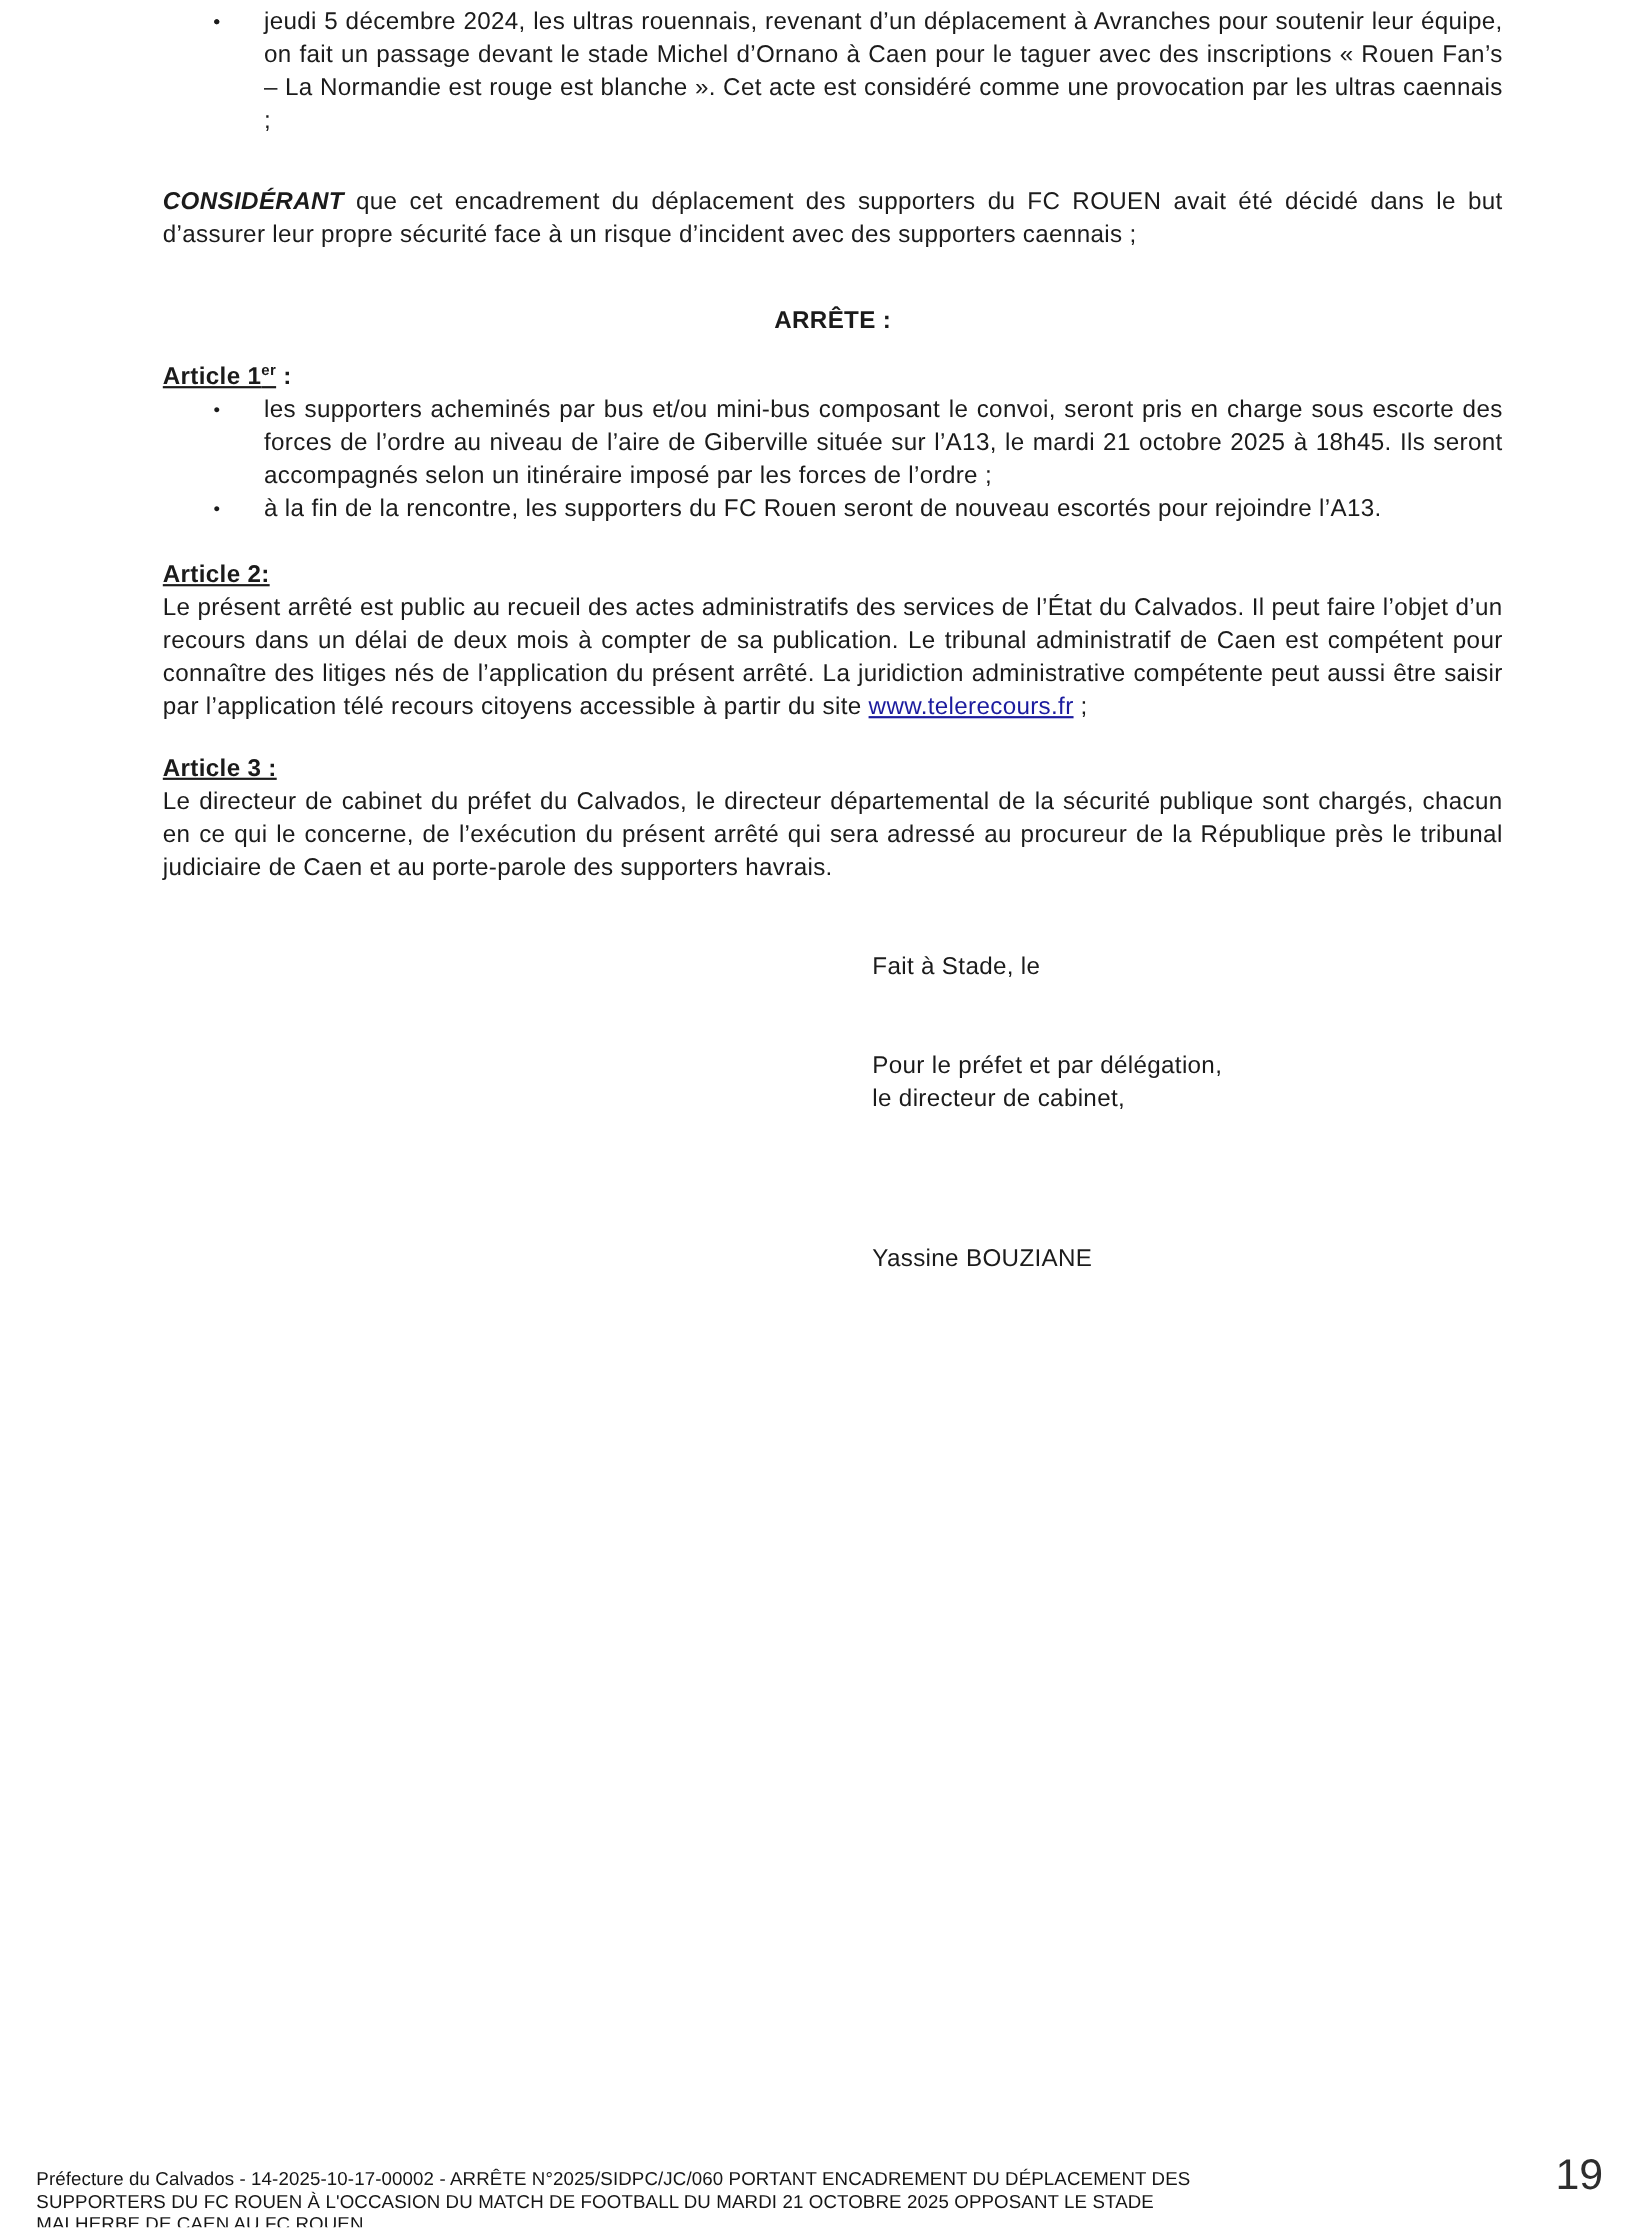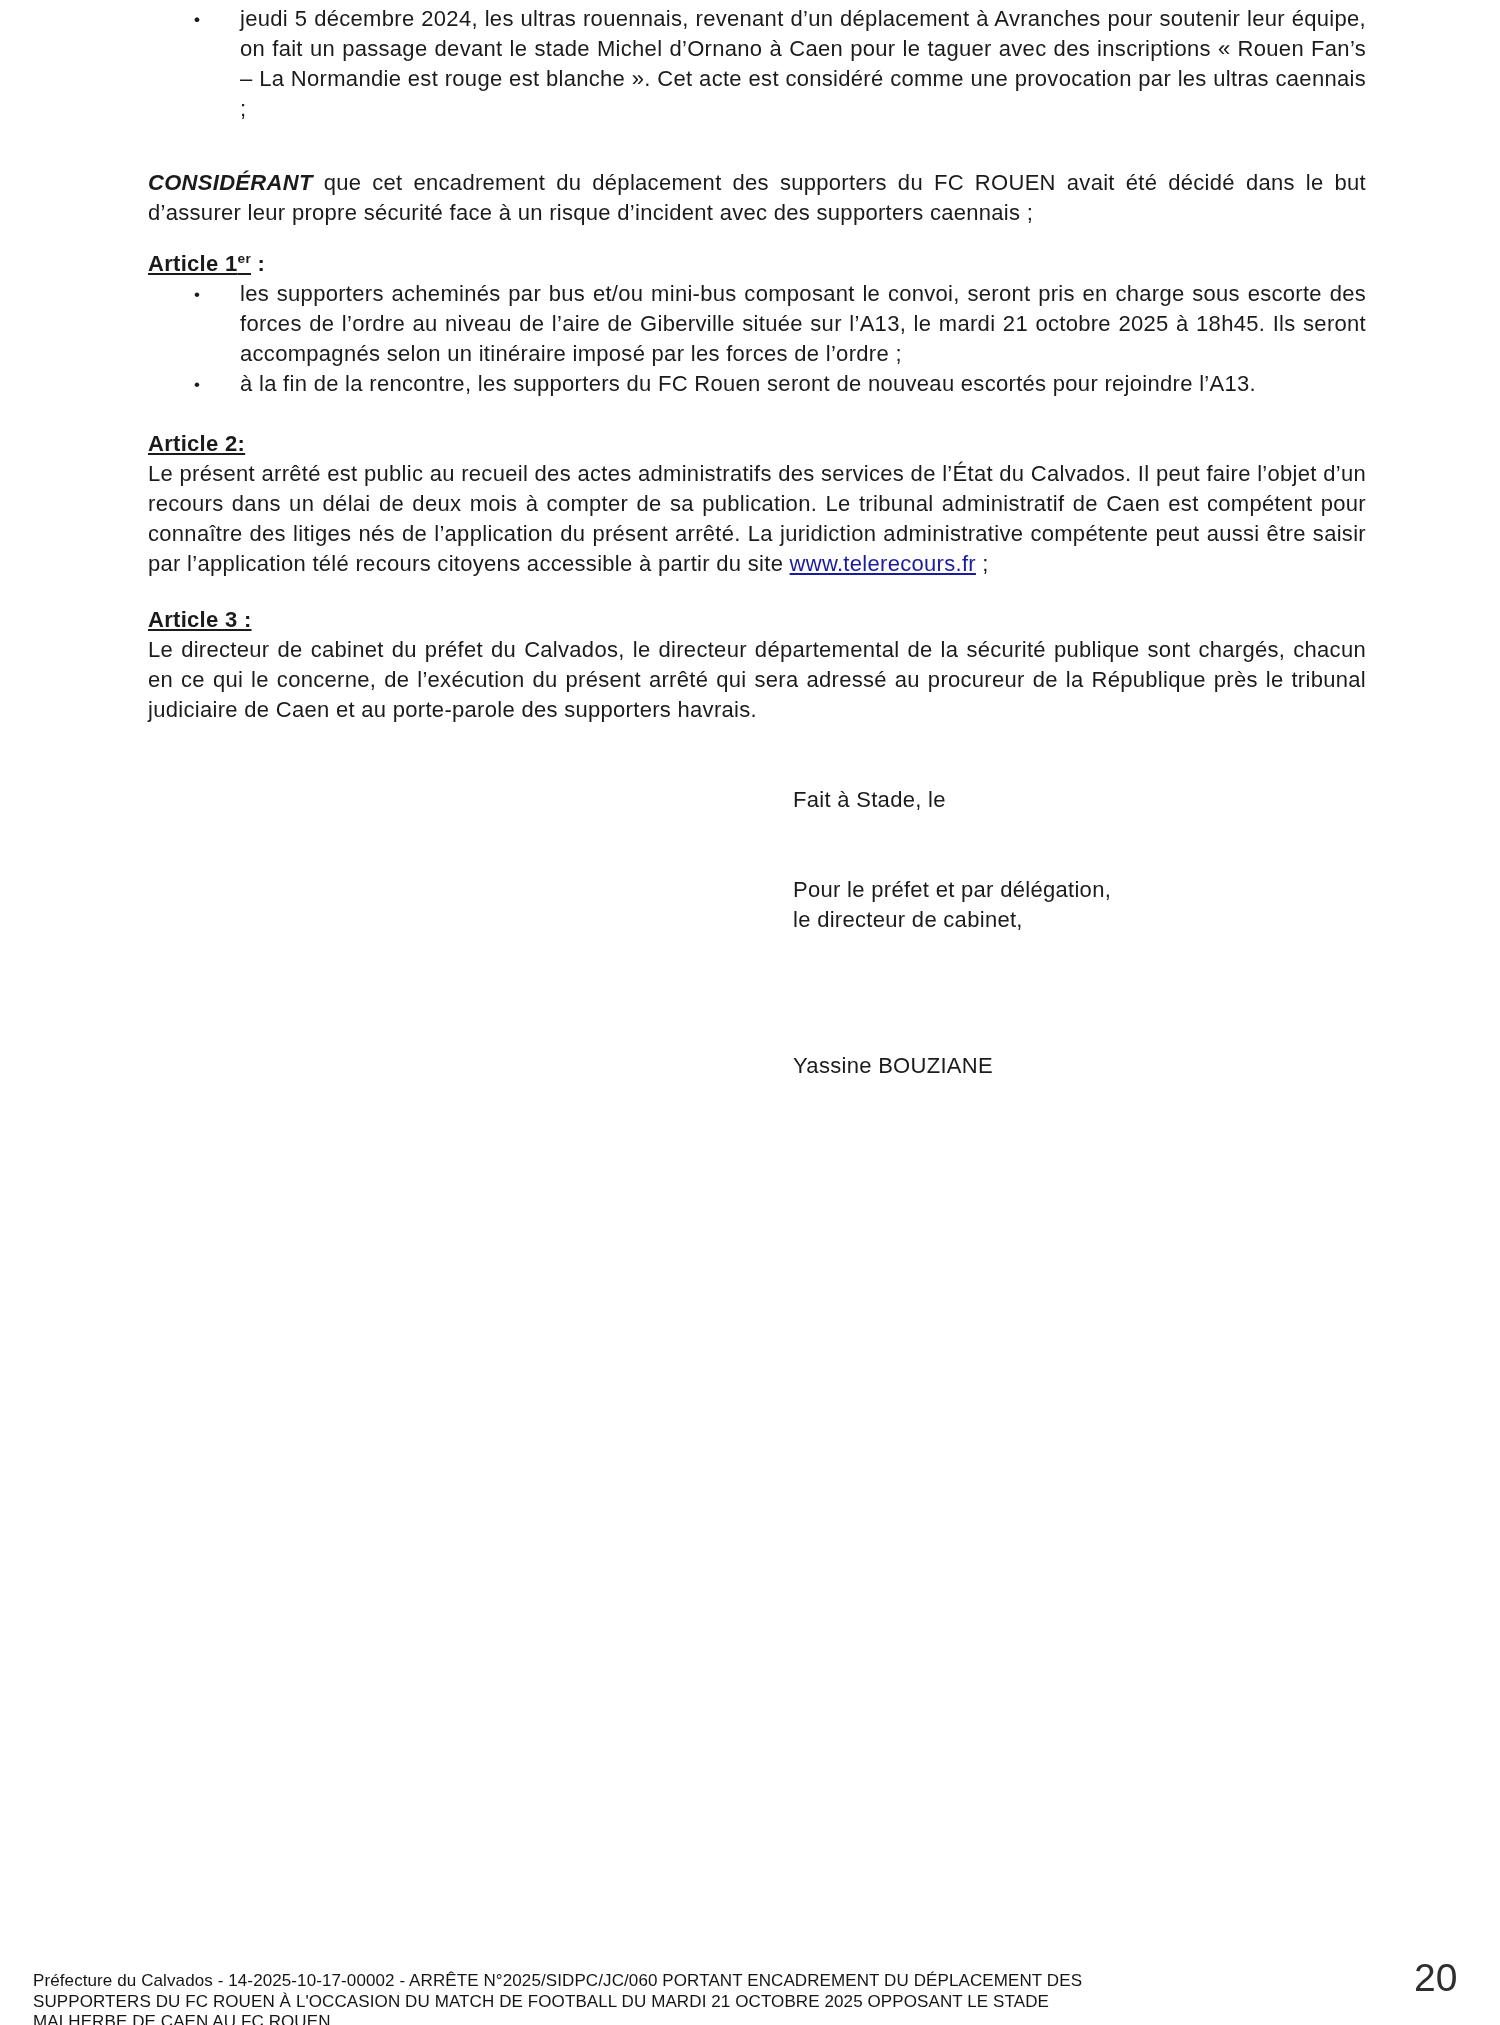--- a/index.html
+++ b/index.html
@@ -91,20 +91,21 @@
       <div class="bullet-item">
         <span class="bullet-marker">•</span>
         <span>jeudi 5 décembre 2024, les ultras rouennais, revenant d’un déplacement à Avranches pour soutenir leur équipe, on fait un passage devant le stade Michel d’Ornano à Caen pour le taguer avec des inscriptions « Rouen Fan’s – La Normandie est rouge est blanche ». Cet acte est considéré comme une provocation par les ultras caennais ;</span>
       </div>
     </div>
 
     <div class="considerant">
       <span class="b">CONSIDÉRANT</span><span> que cet encadrement du déplacement des supporters du FC ROUEN avait été décidé dans le but d’assurer leur propre sécurité face à un risque d’incident avec des supporters caennais ;</span>
     </div>
 
+    <div class="arrete-heading">ARRÊTE :</div>
 
     <div class="article-heading art1-heading">
       <span class="u"><span>Article 1</span><span class="sup">er</span></span><span> :</span>
     </div>
     <div>
       <div class="bullet-item">
         <span class="bullet-marker">•</span>
         <span>les supporters acheminés par bus et/ou mini-bus composant le convoi, seront pris en charge sous escorte des forces de l’ordre au niveau de l’aire de Giberville située sur l’A13, le mardi 21 octobre 2025 à 18h45. Ils seront accompagnés selon un itinéraire imposé par les forces de l’ordre ;</span>
       </div>
       <div class="bullet-item">
@@ -133,15 +134,15 @@
     </div>
 
   </div>
 
   <div class="footer">
     <div>Préfecture du Calvados - 14-2025-10-17-00002 - ARRÊTE N°2025/SIDPC/JC/060 PORTANT ENCADREMENT DU DÉPLACEMENT DES</div>
     <div>SUPPORTERS DU FC ROUEN À L'OCCASION DU MATCH DE FOOTBALL DU MARDI 21 OCTOBRE 2025 OPPOSANT LE STADE</div>
     <div>MALHERBE DE CAEN AU FC ROUEN</div>
   </div>
 
-  <div class="page-number">20</div>
+  <div class="page-number">19</div>
 
 </div>
 
 </body></html>

